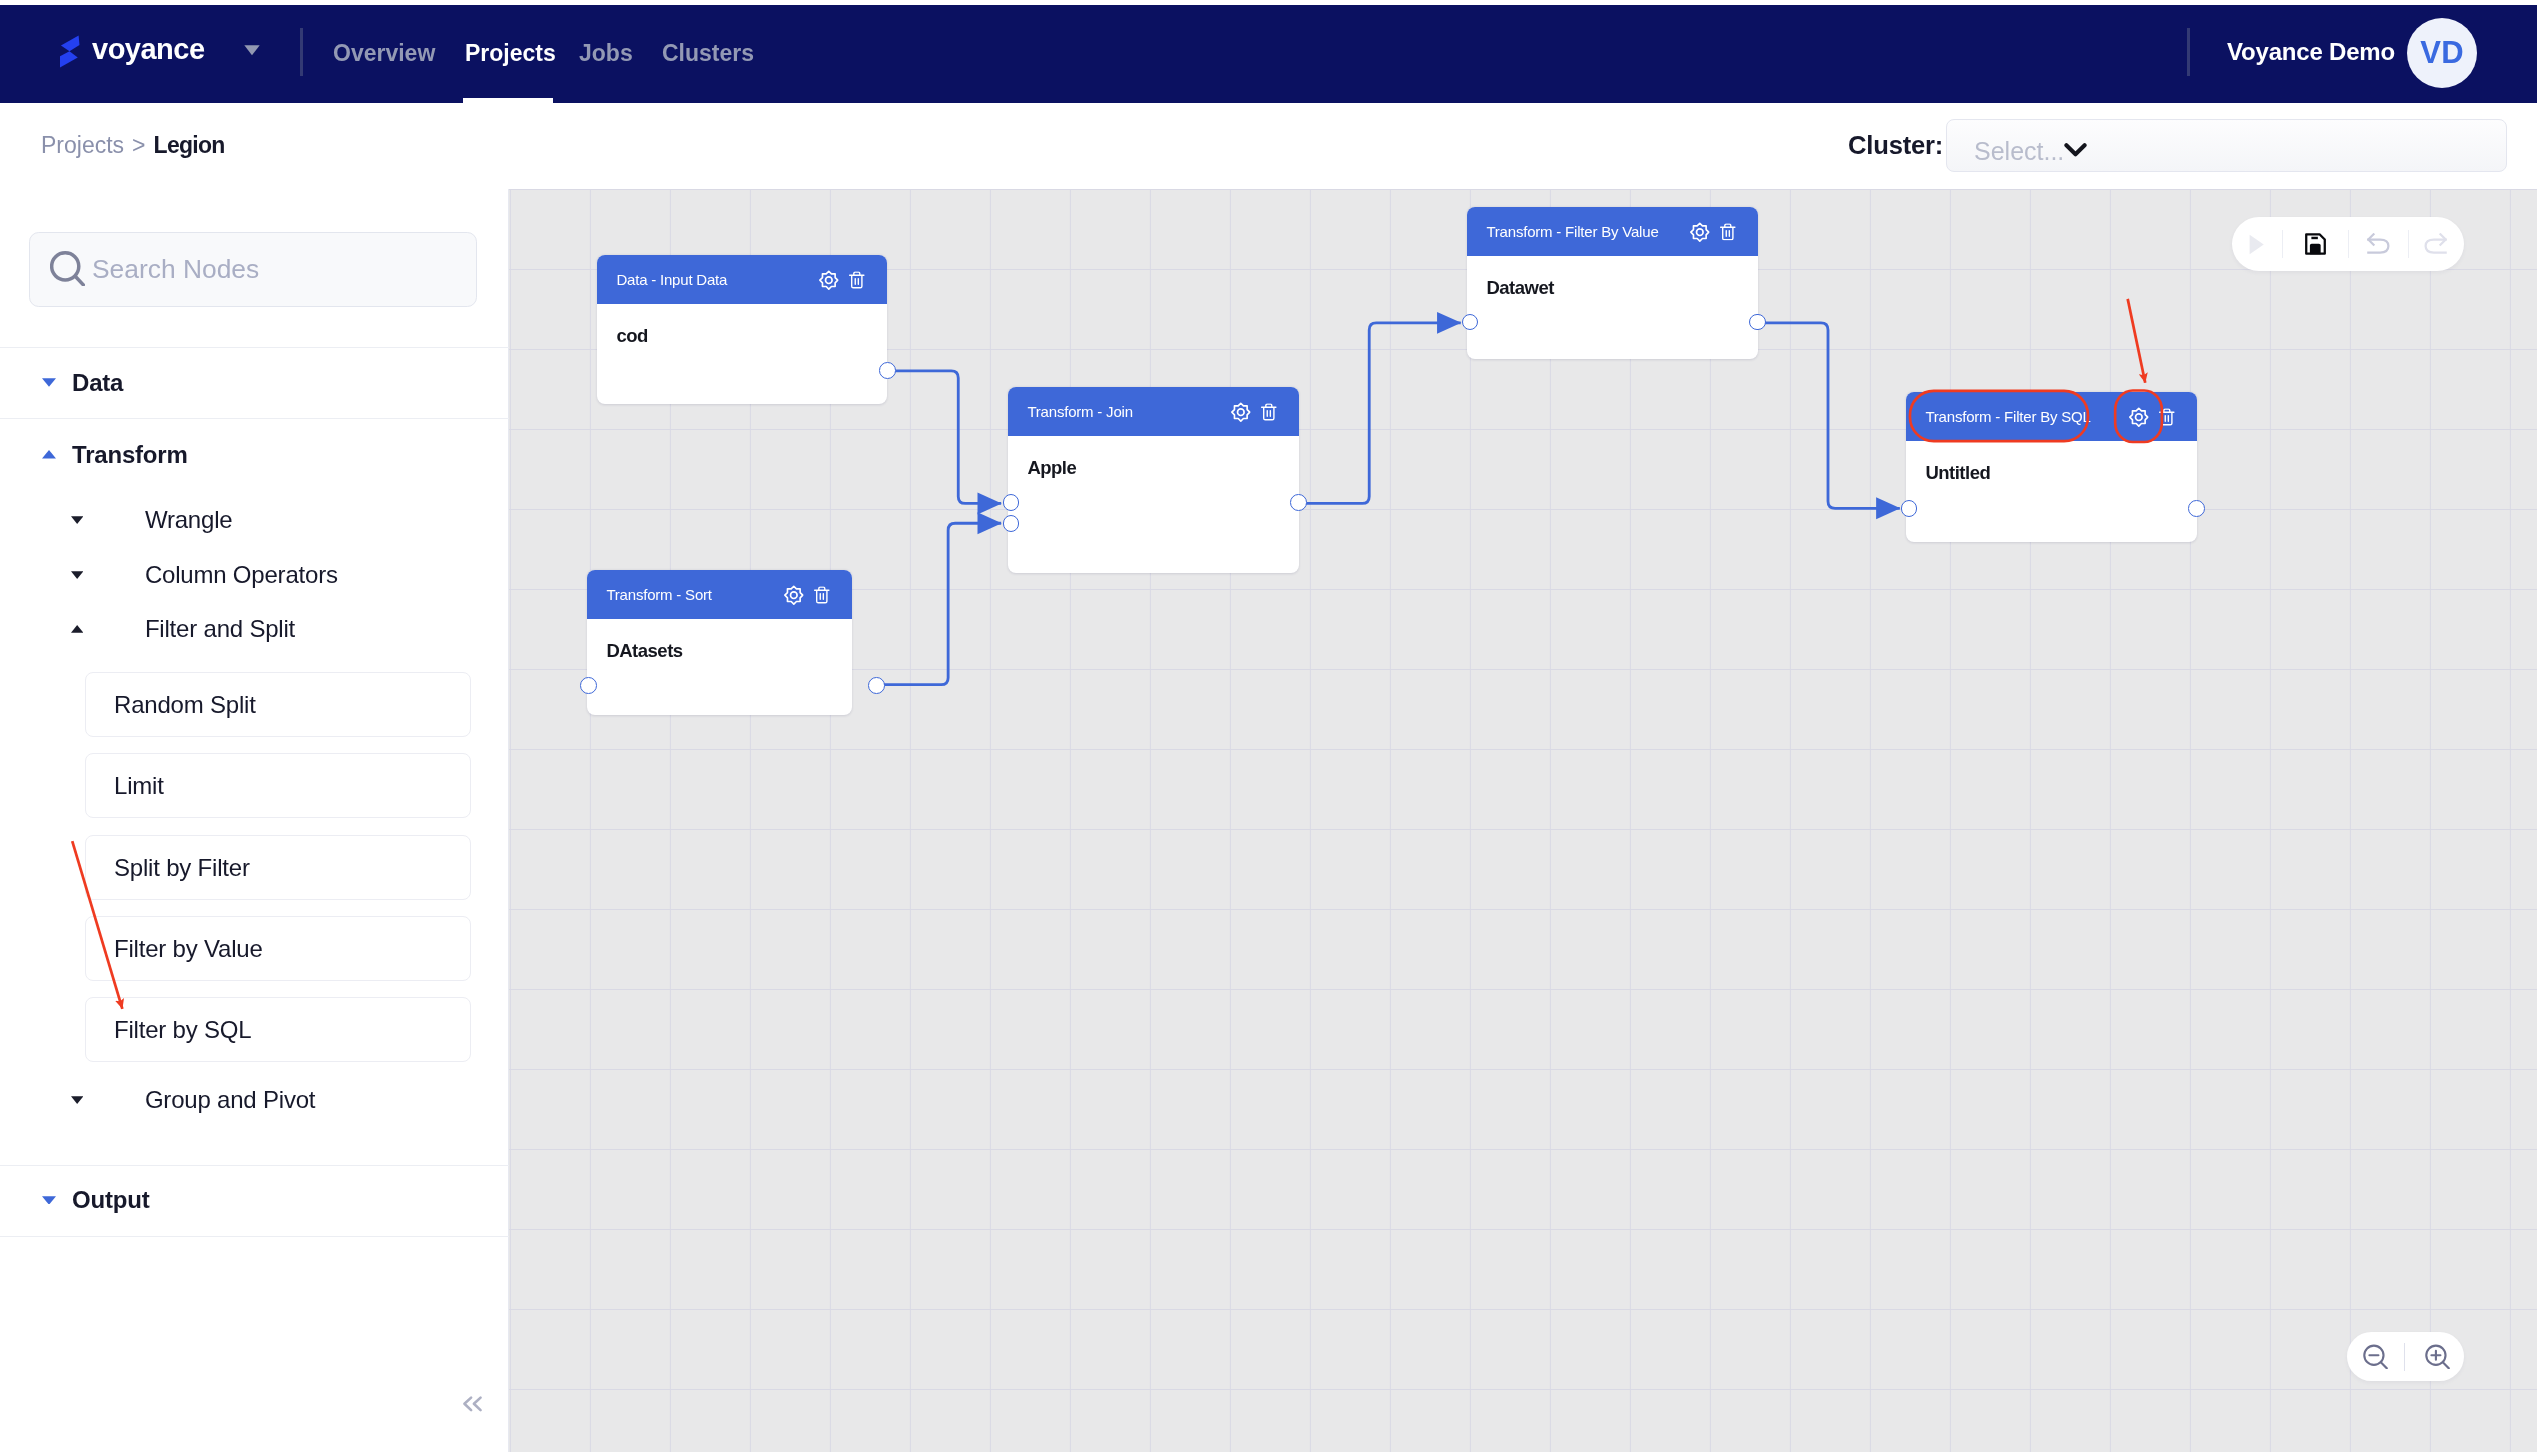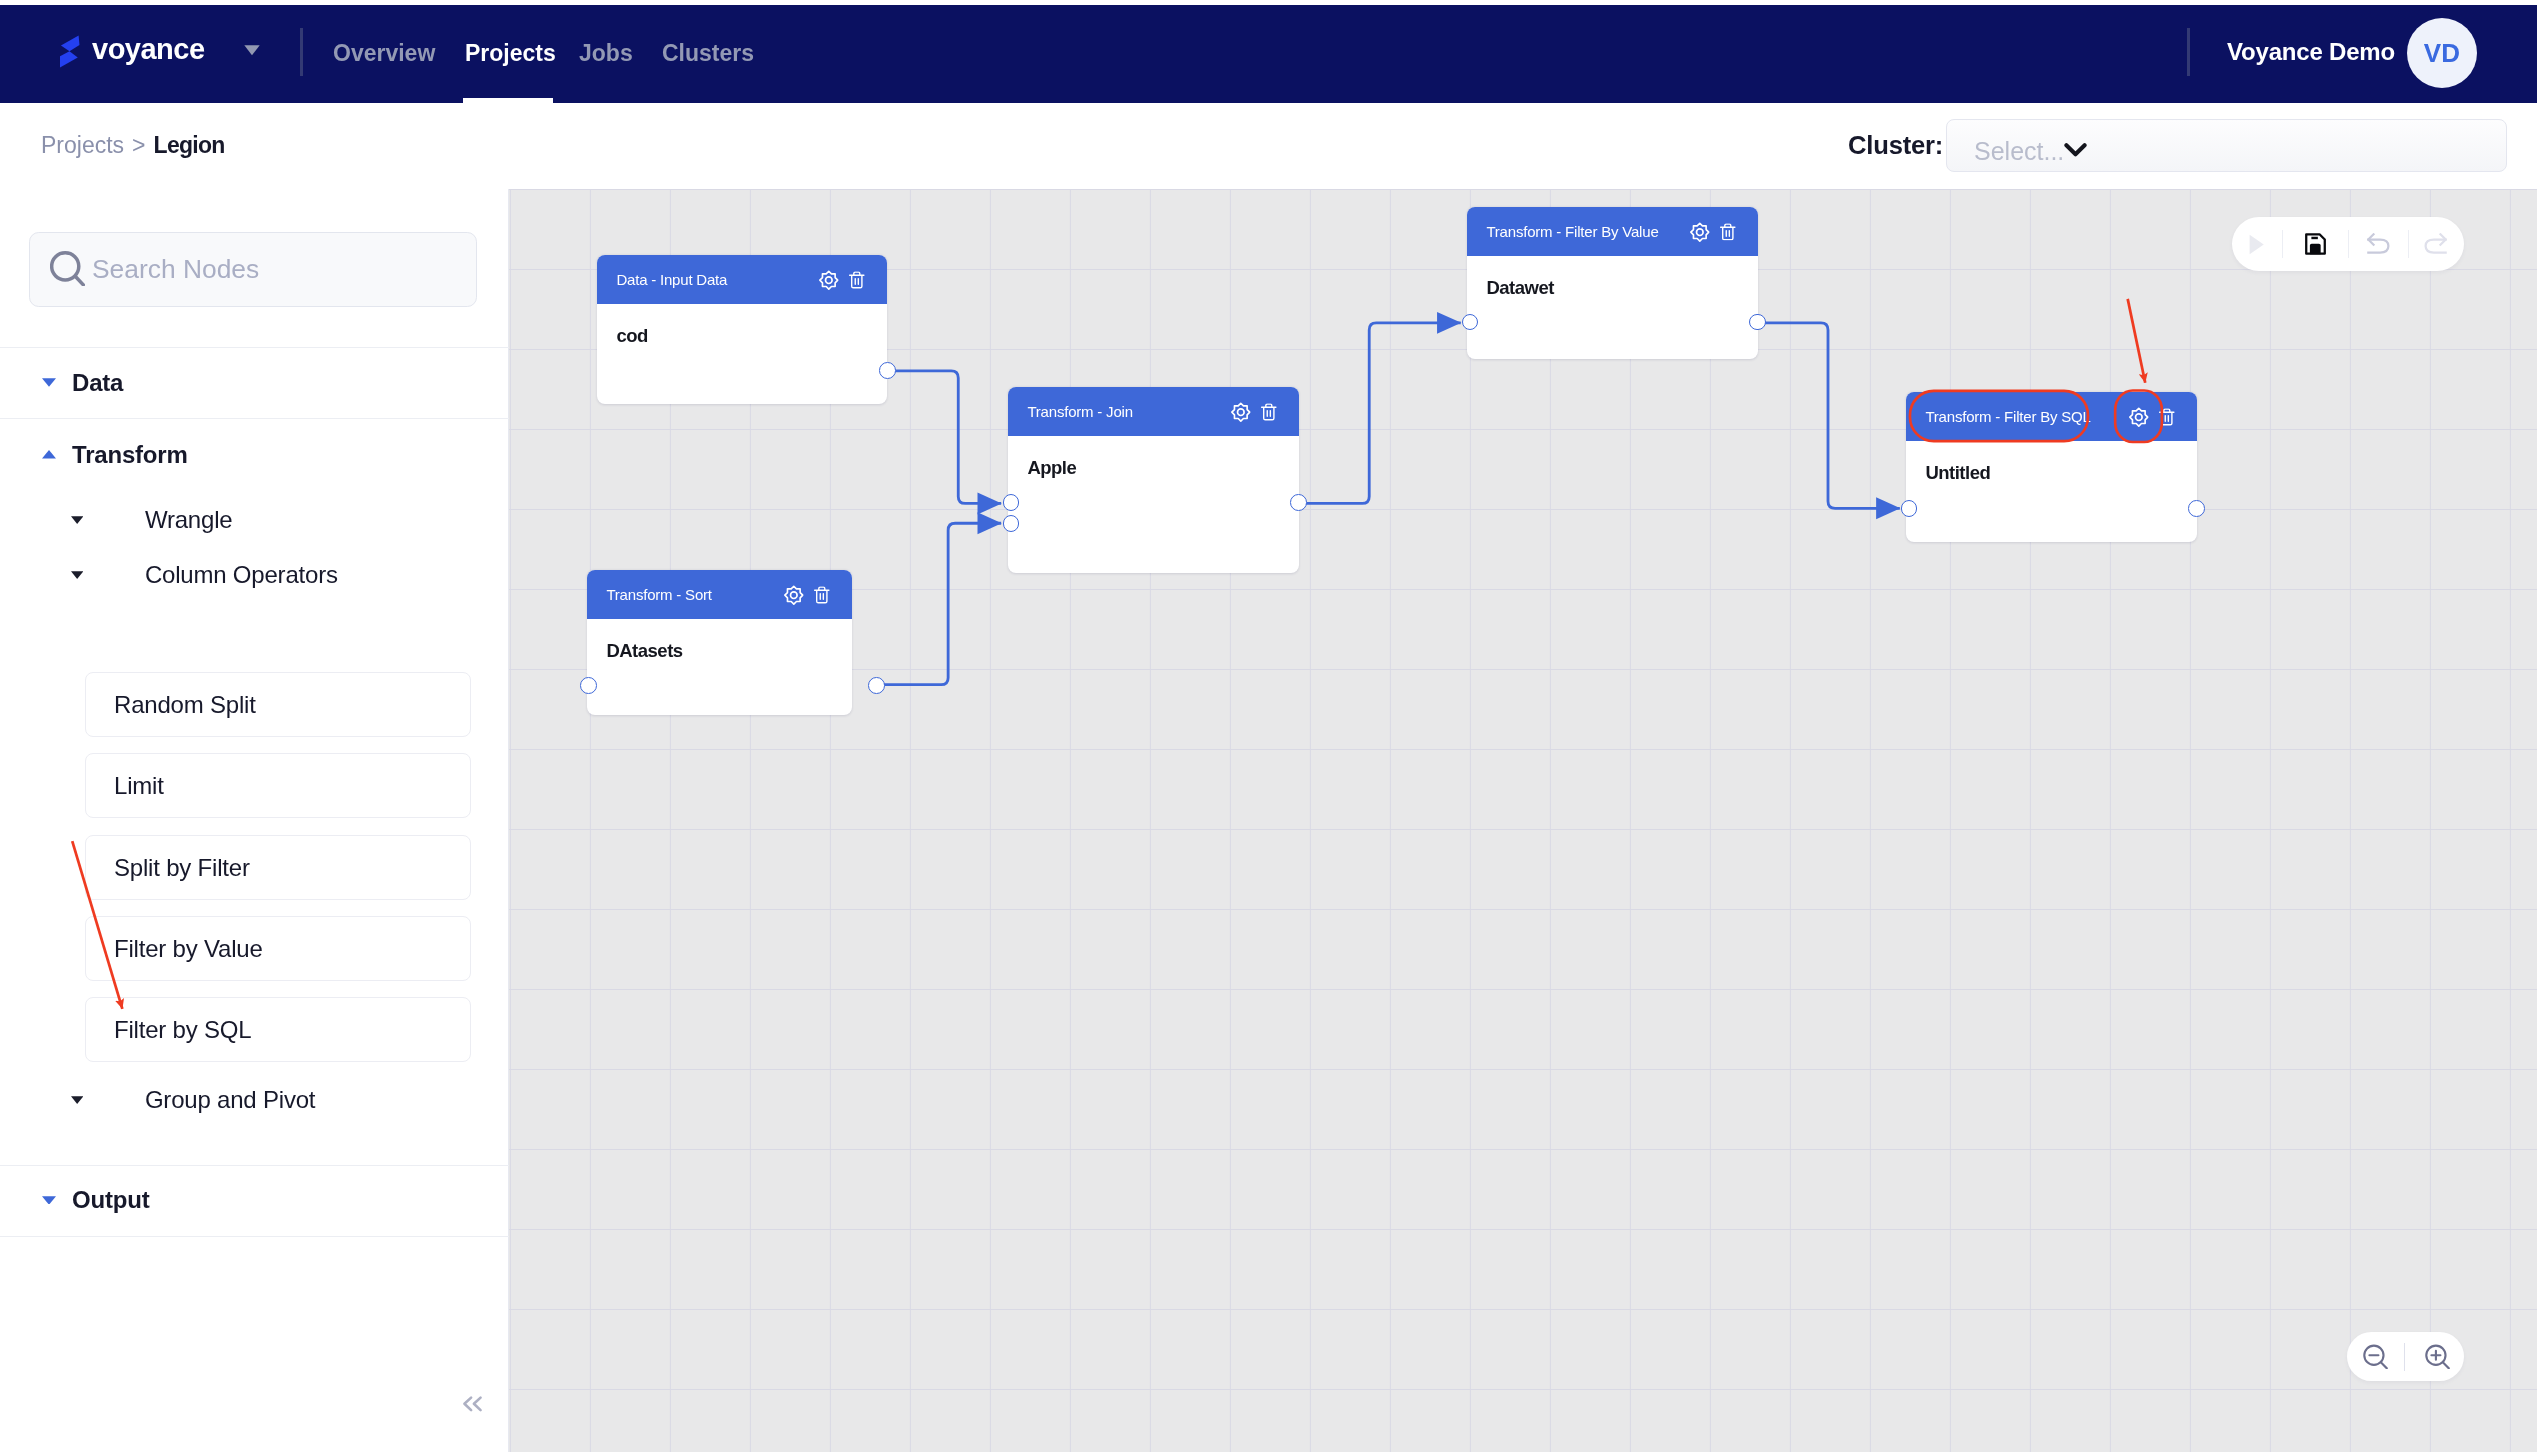--- a/index.html
+++ b/index.html
@@ -35,21 +35,21 @@
   .nav-underline { position: absolute; height: 4.4px; background: #ffffff; top: 93px; }
 
   .account-divider { position: absolute; left: 2187px; top: 23px; width: 2.6px; height: 48px; background: #333a74; }
   .account-name {
     position: absolute; left: 2227px; top: -4.4px; height: 103px; display: flex; align-items: center;
     color: #fff; font-size: 24px; font-weight: bold; letter-spacing: -0.2px;
   }
   .avatar {
     position: absolute; left: 2407px; top: 13.2px;
     width: 70px; height: 70px; border-radius: 50%; background: #eef2fb;
-    color: #3a6ae0; font-size: 26px; font-weight: bold;
+    color: #3a6ae0; font-size: 31px; font-weight: bold;
     display: flex; align-items: center; justify-content: center;
     letter-spacing: 0.2px;
   }
 
   
   .subheader {
     position: absolute; left: 0; top: 103px; width: 2538px; height: 85px;
     background: #ffffff;
   }
   .breadcrumb {
@@ -254,20 +254,28 @@
 
     <div class="sub-head" style="top:358px;height:55px">
       <span class="caret">
         <svg width="12.3" height="8" viewBox="0 0 14 9">
             <path d="M0 0.3 L14 0.3 L7 9 Z" fill="#1b1d2b"></path>
           </svg>
       </span>
       <span class="sub-title">Column Operators</span>
     </div>
 
+    <div class="sub-head" style="top:412px;height:55px">
+      <span class="caret">
+        <svg width="12.3" height="8" viewBox="0 0 14 9">
+            <path d="M0 8.7 L14 8.7 L7 0 Z" fill="#1b1d2b"></path>
+          </svg>
+      </span>
+      <span class="sub-title">Filter and Split</span>
+    </div>
 
     <div class="node-item" style="top:471px">Random Split</div>
     <div class="node-item" style="top:552px">Limit</div>
     <div class="node-item" style="top:634px">Split by Filter</div>
     <div class="node-item" style="top:715px">Filter by Value</div>
     <div class="node-item" style="top:796px">Filter by SQL</div>
 
     <div class="sub-head" style="top:883px;height:55px">
       <span class="caret">
         <svg width="12.3" height="8" viewBox="0 0 14 9">

